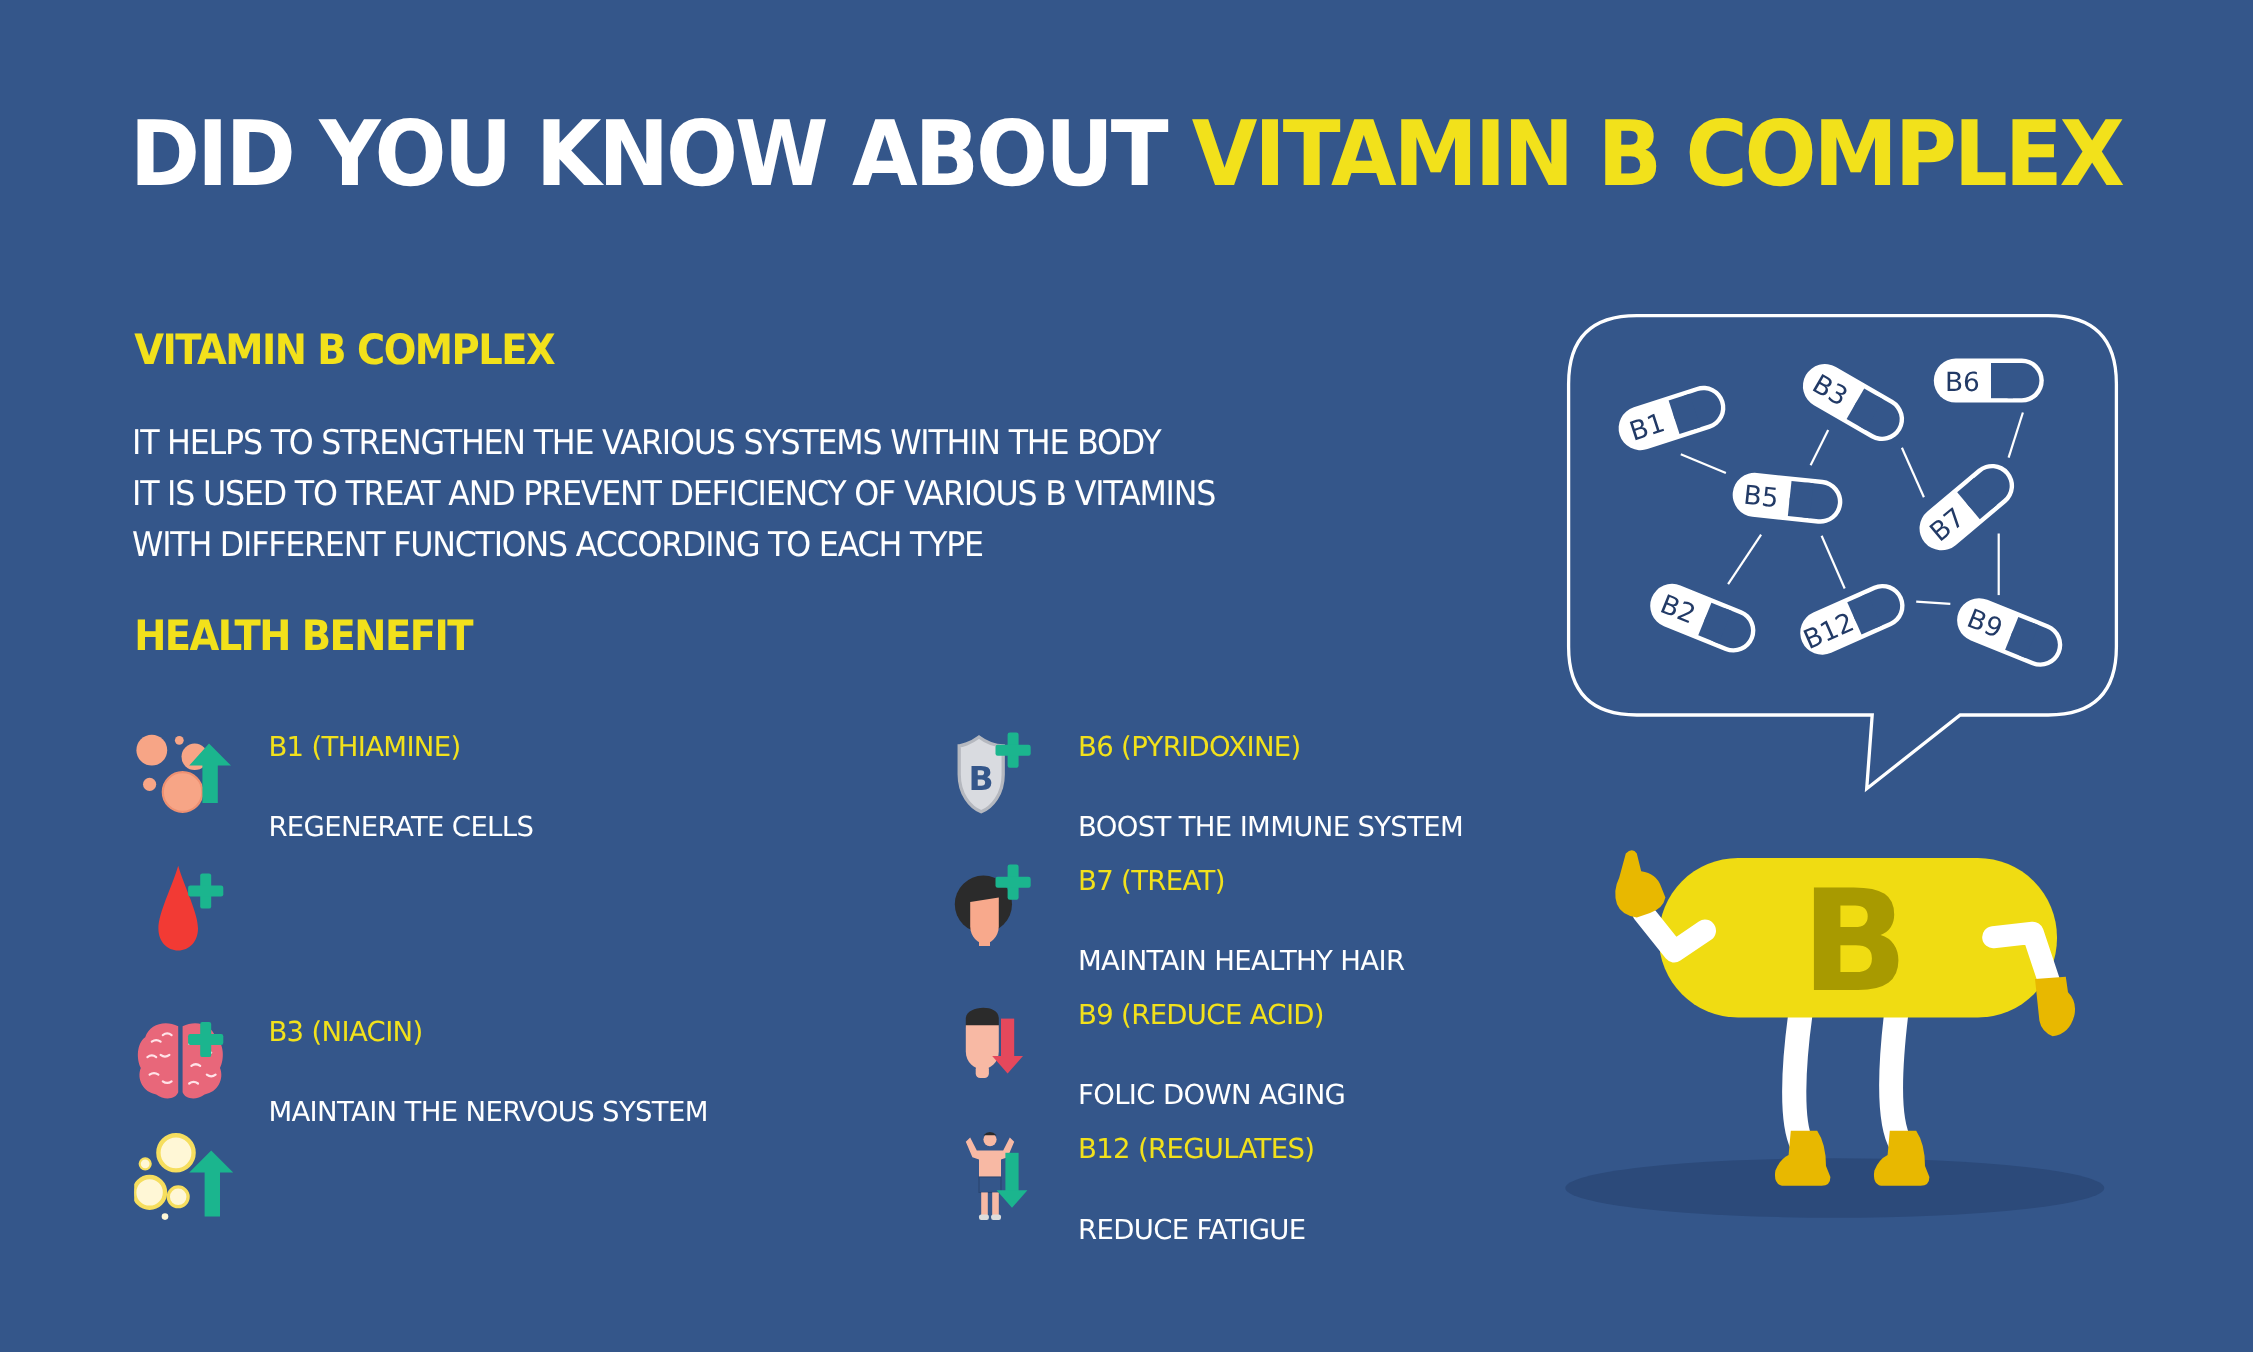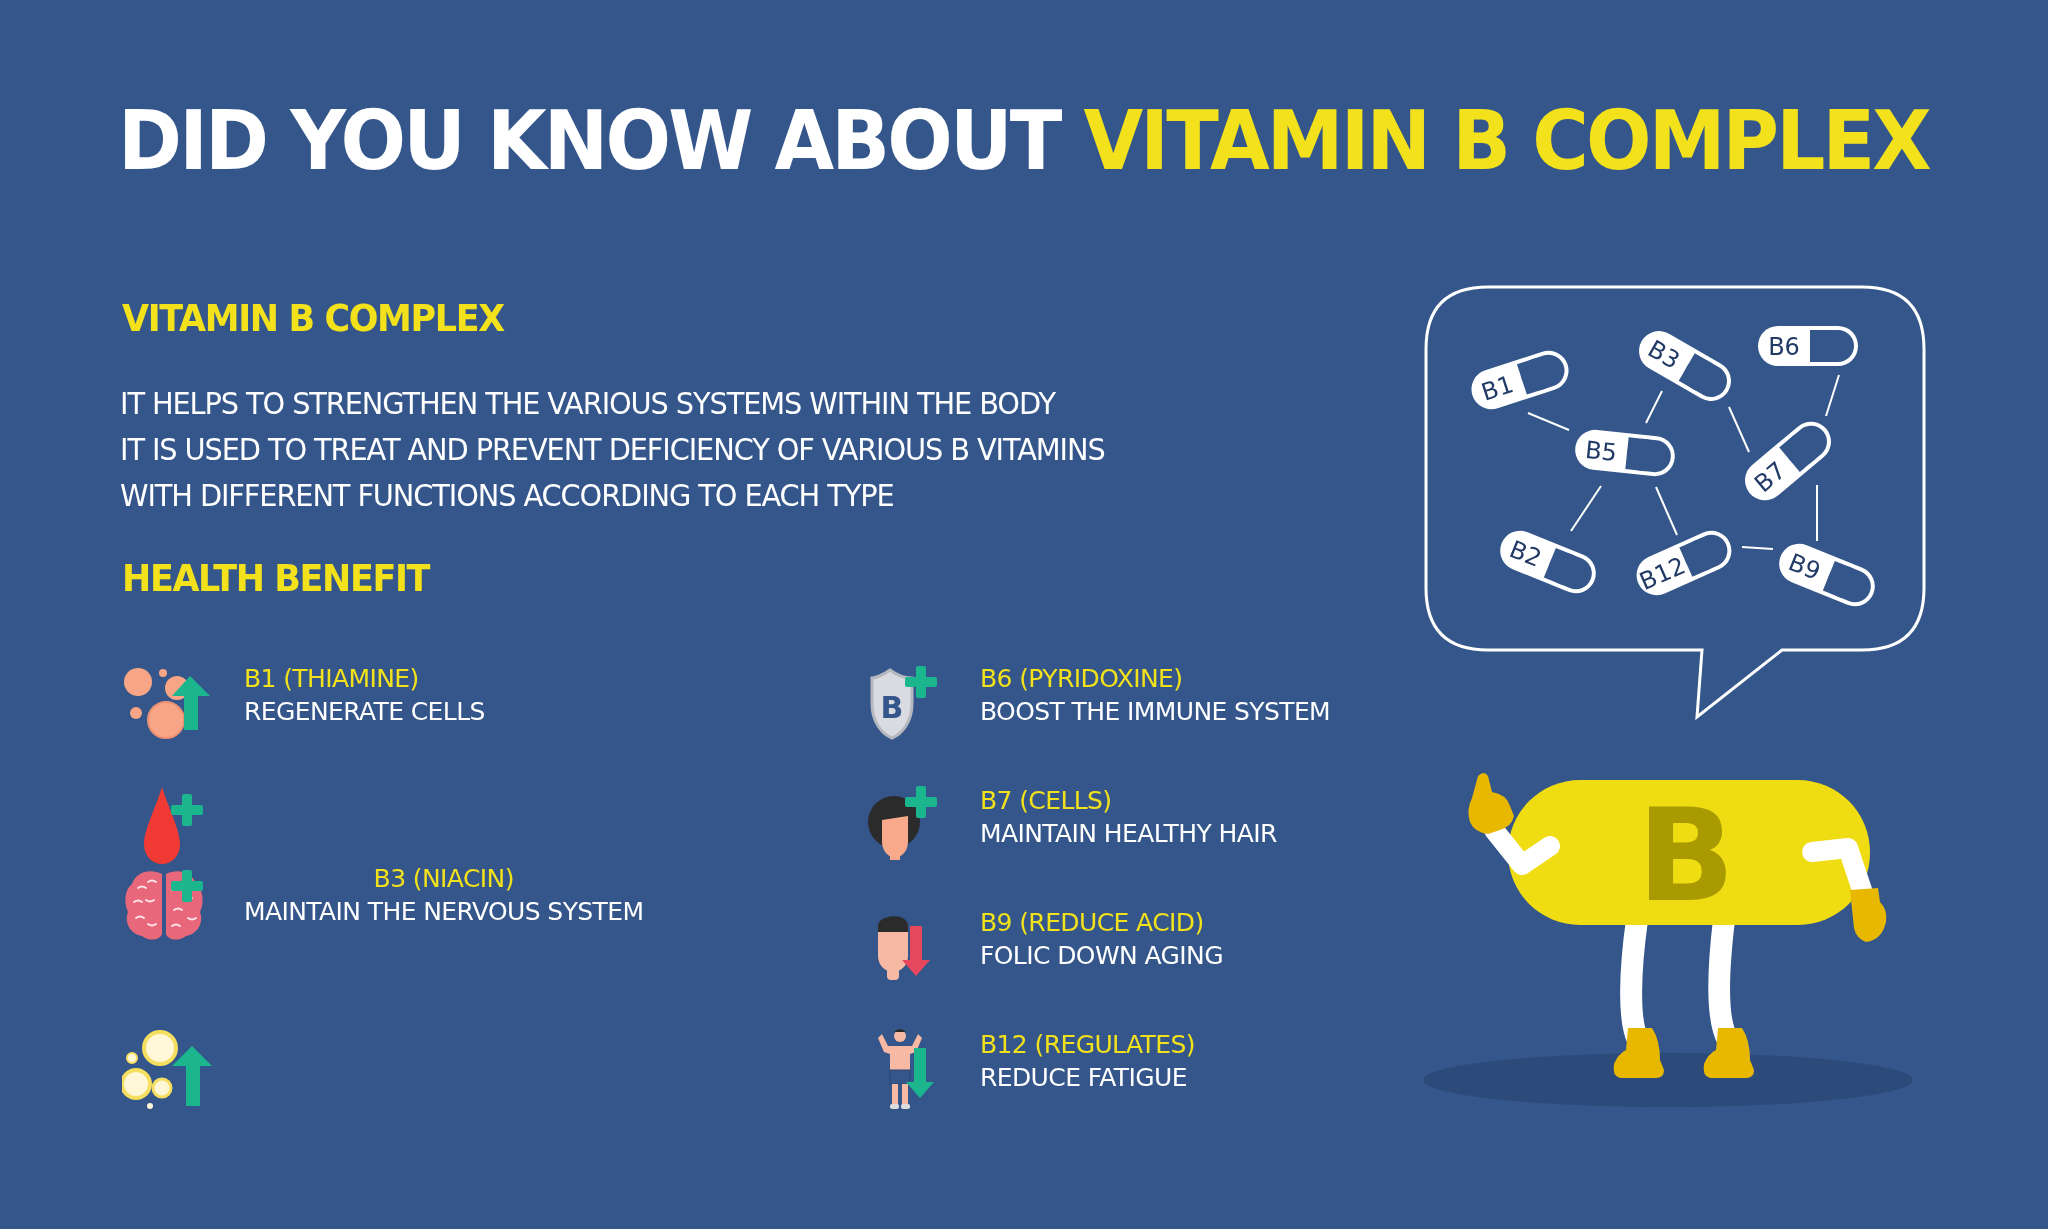--- a/index.html
+++ b/index.html
@@ -38,21 +38,21 @@
   }
   .benefit .icon {
     position:absolute; left:0; top:0; width:90px; height:90px;
   }
   .benefit .text {
     position:absolute; left:122px; top:2px;
     font-size:25px; line-height:33px; white-space:nowrap;
     letter-spacing:-0.6px;
   }
   .benefit .name { color:#F2E11B; }
-  .benefit .desc { color:#FFFFFF; }
+  .benefit .desc { color:#FFFFFF;margin-top:40px; }
 
   .illus { position:absolute; left:0; top:0; width:2048px; height:1229px; pointer-events:none; }
   .pill-label { font-family:"DejaVu Sans", sans-serif; font-size:24px; font-weight:normal; fill:#223A66; }
 </style>
 </head>
 <body>
 
 <div class="headline">
   <span class="white">DID YOU KNOW ABOUT</span>
   <span class="yellow">VITAMIN B COMPLEX</span>
@@ -83,21 +83,21 @@
 </div>
 
 <div class="benefit" style="left:122px; top:782px;">
   <svg class="icon" viewBox="0 0 90 90">
     <path d="M40,5 C34,25 22,48 22,62 C22,74 30,82 40,82 C50,82 58,74 58,62 C58,48 46,25 40,5 Z" fill="#F23A34"></path>
     <rect x="60" y="12" width="10" height="32" rx="2" fill="#1BB58E"></rect>
     <rect x="49" y="23" width="32" height="10" rx="2" fill="#1BB58E"></rect>
   </svg>
 </div>
 
-<div class="benefit" style="left:122px; top:860px;text-align:center;">
+<div class="benefit" style="left:122px; top:919px;">
   <svg class="icon" viewBox="0 0 90 90">
     <path d="M40,14 C28,8 14,12 10,24 C2,30 2,44 6,52 C2,62 8,74 20,76 C28,82 38,80 40,74 Z" fill="#E8677A"></path>
     <path d="M44,14 C56,8 70,12 74,24 C82,30 82,44 78,52 C82,62 76,74 64,76 C56,82 46,80 44,74 Z" fill="#E8677A"></path>
     <g stroke="#FFE3E8" stroke-width="2" fill="none" stroke-linecap="round">
       <path d="M16,28 q4,-3 8,0"></path>
         <path d="M26,22 q4,-3 8,0"></path>
         <path d="M12,42 q4,-3 8,0"></path>
       <path d="M24,40 q4,3 8,0"></path>
         <path d="M14,58 q4,-3 8,0"></path>
         <path d="M26,64 q4,3 8,0"></path>
@@ -142,21 +142,21 @@
 
 <div class="benefit" style="left:860px; top:782px;">
   <svg class="icon" viewBox="0 0 90 90">
     <circle cx="34" cy="40" r="26" fill="#2B2B2B"></circle>
     <path d="M22,38 L48,34 L48,60 C48,70 40,76 35,76 C30,76 22,70 22,60 Z" fill="#F8A98C"></path>
     <rect x="30" y="68" width="10" height="10" fill="#F8A98C"></rect>
     <rect x="56" y="4" width="10" height="32" rx="2" fill="#1BB58E"></rect>
     <rect x="45" y="15" width="32" height="10" rx="2" fill="#1BB58E"></rect>
   </svg>
   <div class="text" style="left:120px;">
-    <div class="name">B7 (CELLS)</div>
+    <div class="name">B7 (TREAT)</div>
     <div class="desc">MAINTAIN HEALTHY HAIR</div>
   </div>
 </div>
 
 <div class="benefit" style="left:860px; top:904px;">
   <svg class="icon" viewBox="0 0 90 90">
     <path d="M18,22 C18,10 48,8 48,22 L48,30 L18,30 Z" fill="#2B2B2B"></path>
     <path d="M18,28 L48,28 L48,52 C48,62 40,68 33,68 C26,68 18,62 18,52 Z" fill="#F8B9A4"></path>
     <rect x="27" y="64" width="12" height="12" rx="4" fill="#F8B9A4"></rect>
     <rect x="50" y="22" width="12" height="36" fill="#E5485C"></rect>

